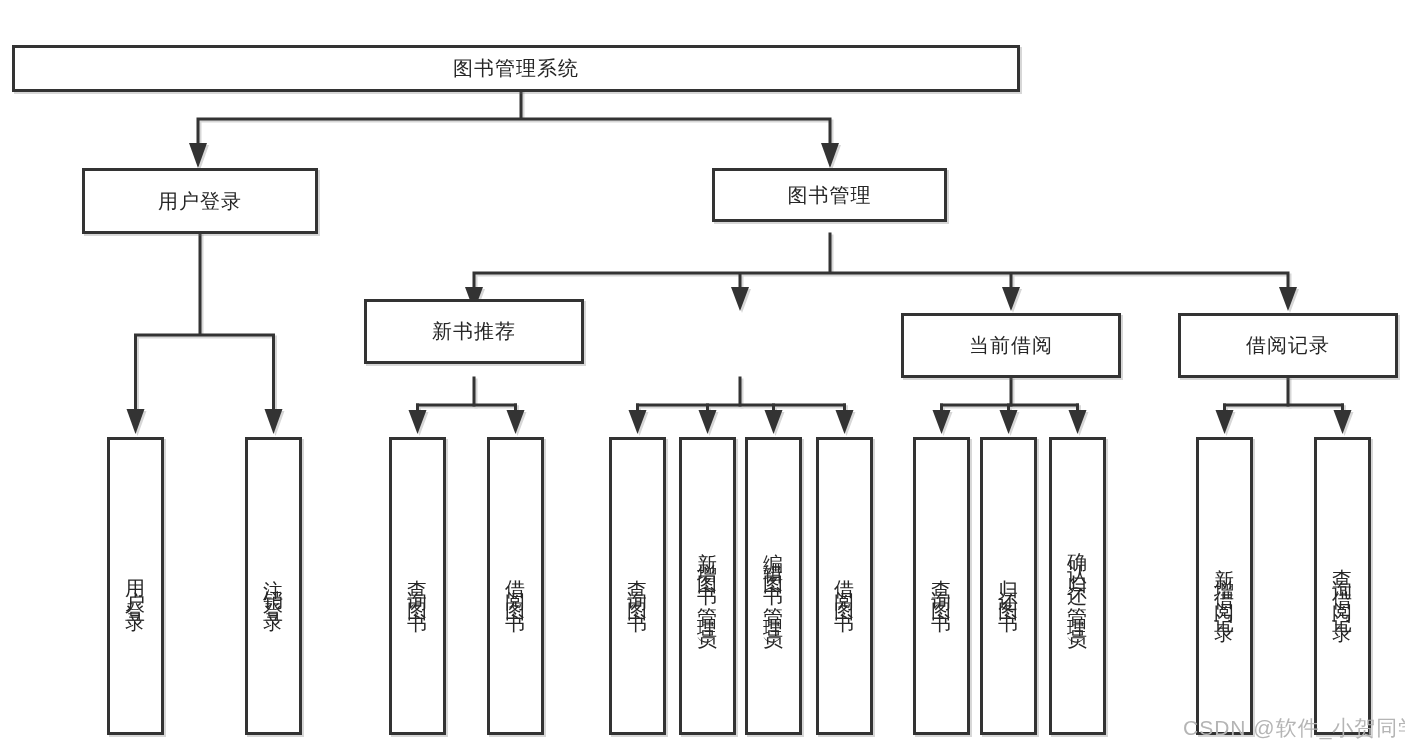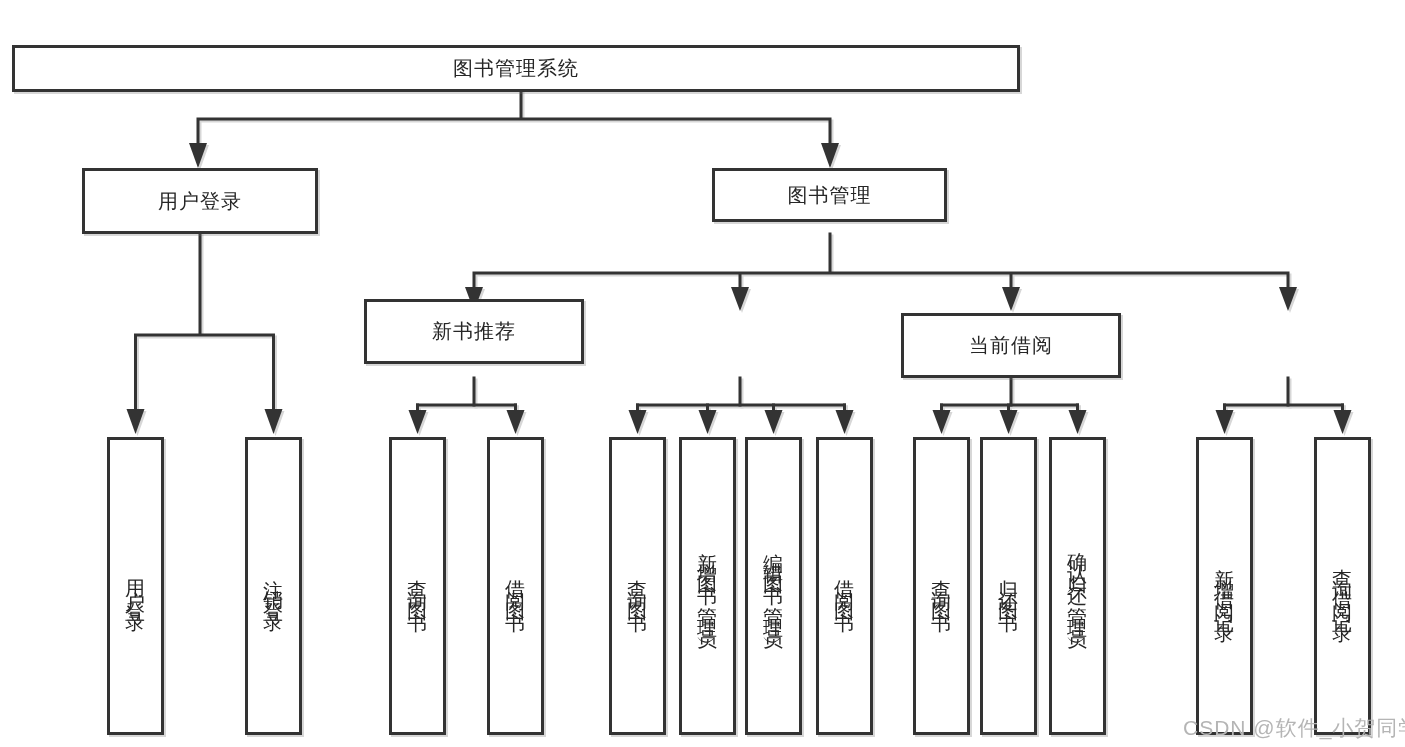--- a/index.html
+++ b/index.html
@@ -116,20 +116,23 @@
   <div class="node h" style="left:712px; top:168px; width:235px; height:54px;">
     <span>图书管理</span>
   </div>
 
   <div class="node h" style="left:364px; top:299px; width:220px; height:65px;">
     <span>新书推荐</span>
   </div>
   <div class="node h" style="left:901px; top:313px; width:220px; height:65px;text-align:center;">
     <span>当前借阅</span>
   </div>
+  <div class="node h" style="left:1178px; top:313px; width:220px; height:65px;">
+    <span>借阅记录</span>
+  </div>
 
   <div class="node v" style="left:107px; top:437px; width:57px; height:298px;">
     <span>用户登录</span>
   </div>
   <div class="node v" style="left:245px; top:437px; width:57px; height:298px;">
     <span>注销登录</span>
   </div>
 
   <div class="node v" style="left:389px; top:437px; width:57px; height:298px;">
     <span>查询图书</span>

